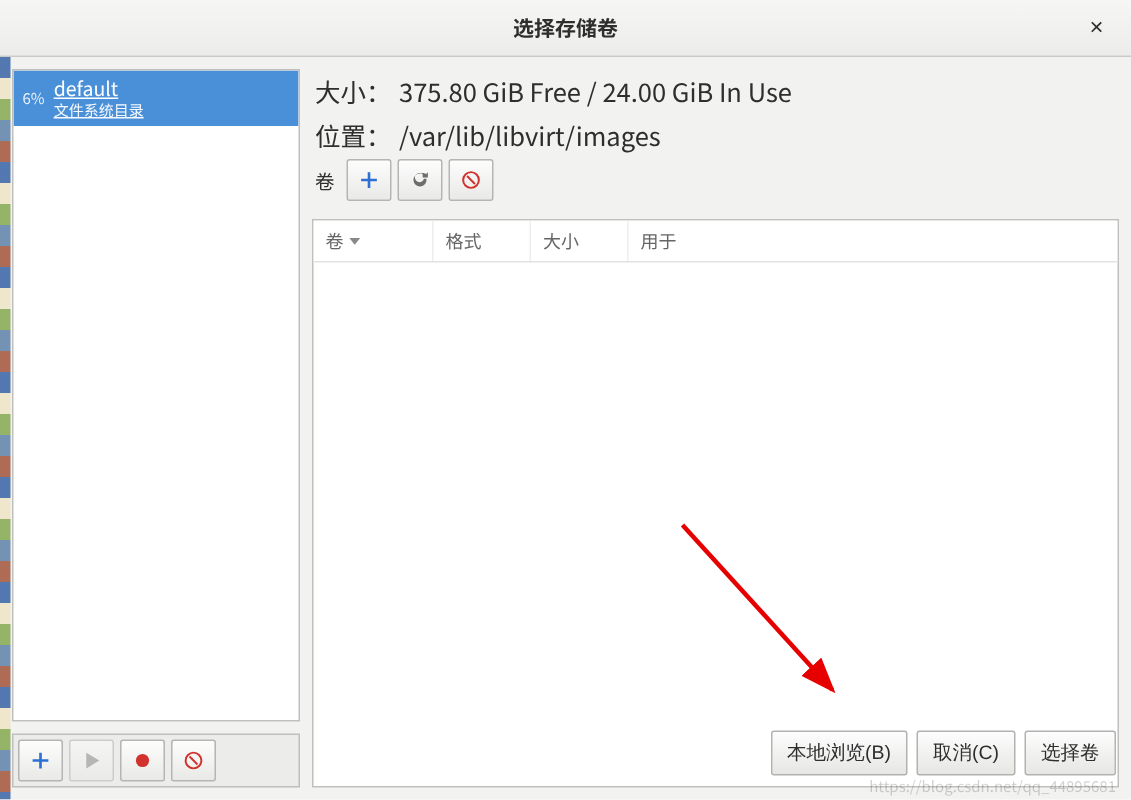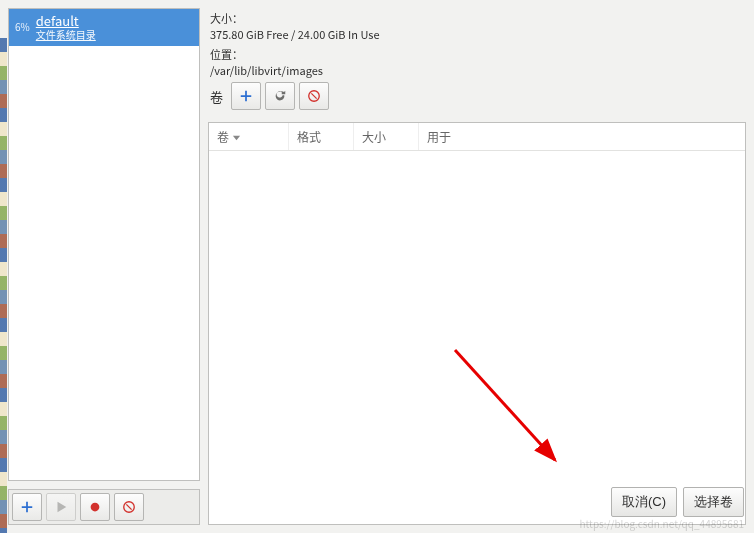--- a/index.html
+++ b/index.html
@@ -52,21 +52,21 @@
   .pool-sub { font-size:10px; opacity:.95;text-align:right; }
 
   .pool-toolbar {
     margin-top:8px; display:flex; gap:4px;
     border:1px solid #bfbfbd; padding:3px; background:#ececea;
   }
 
   
   .right { flex:1; display:flex; flex-direction:column; }
   .info { padding:2px 2px 6px 2px; }
-  .info-row { display:flex; margin-bottom:4px; font-size:11px;flex-direction:column; }
+  .info-row { display:flex; margin-bottom:4px; font-size:17px; }
   .info-label { width:56px; color:#2e2e2e; }
   .info-value { flex:1; }
   .info-value .free { }
   .info-value .inuse { }
 
   .vol-toolbar-row { display:flex; align-items:center; gap:8px; margin-bottom:6px; }
   .vol-toolbar { display:flex; gap:4px; }
 
   .icon-btn {
     width:30px; height:28px;
@@ -124,20 +124,26 @@
   
   .wm {
     position:absolute; right:10px; bottom:2px;
     font-size:10px; color:rgba(0,0,0,.18);padding-left:22px;
   }
 </style>
 </head>
 <body>
 
 <div class="window">
+  <div class="titlebar">
+    <span class="title">选择存储卷</span>
+    <button class="close">
+      <span>×</span>
+    </button>
+  </div>
 
   <div class="left-edge"></div>
 
   <div class="content">
 
     <div class="left">
       <div class="pool-list">
         <div class="pool-item">
           <span class="pool-pct">6%</span>
           <span class="pool-text">
@@ -225,20 +231,21 @@
           <div class="col">
             <span>用于</span>
           </div>
         </div>
         <div style="flex:1"></div>
       </div>
     </div>
   </div>
 
   <div class="footer">
+    <button class="btn">本地浏览(B)</button>
     <button class="btn">取消(C)</button>
     <button class="btn">选择卷</button>
   </div>
 
   <svg class="arrow" width="130" height="130">
     <defs>
       <marker id="ah" markerWidth="10" markerHeight="10" refX="7" refY="3" orient="auto">
         <path d="M0,0 L8,3 L0,6 z" fill="#e60000"></path>
       </marker>
     </defs>

